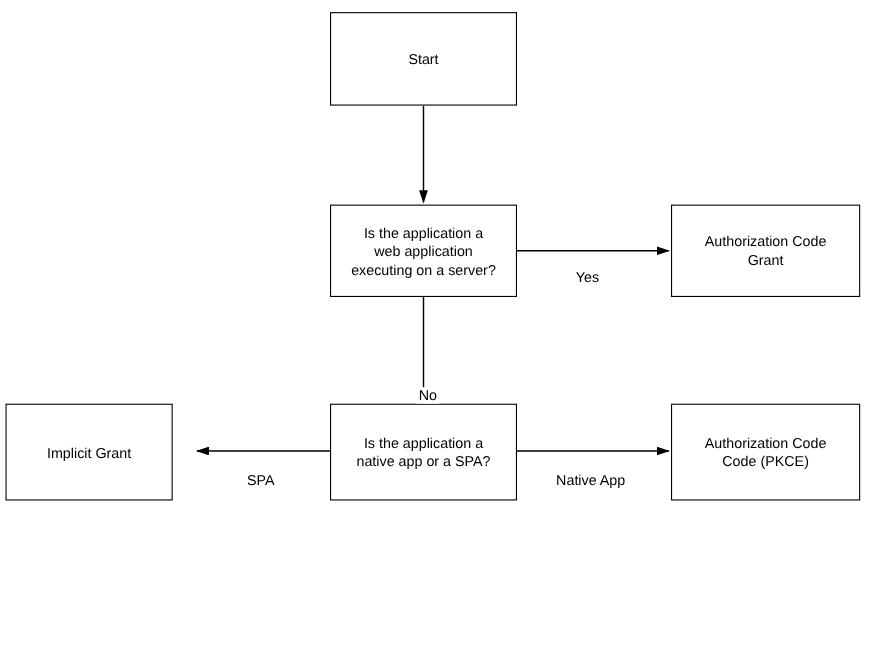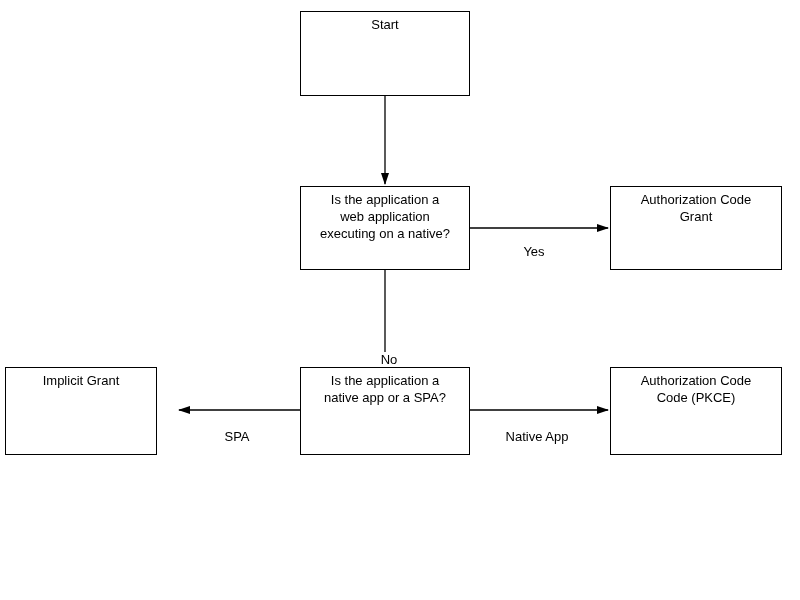--- a/index.html
+++ b/index.html
@@ -19,21 +19,21 @@
   .arrows{position:absolute;left:0;top:0;width:800px;height:600px;pointer-events:none;}
   .arrows line{stroke:var(--stroke);stroke-width:1.3;}
   .node{
     position:absolute;
     box-sizing:border-box;
     border:1.5px solid var(--stroke);
     background:var(--bg);
     display:flex;
     flex-direction:column;
     align-items:center;
-    justify-content:flex-start;
+    justify-content:center;
     text-align:center;
     font-size:13px;
     line-height:17px;
     padding:4px;
   }
   .node span{display:block;white-space:nowrap;}
   .edge-label{
     position:absolute;
     transform:translateX(-50%);
     font-size:13px;
@@ -62,21 +62,21 @@
     <line x1="300" y1="410" x2="179" y2="410" marker-end="url(#ah)"></line>
   </svg>
 
   <div class="node" style="left:300px;top:11px;width:170px;height:85px">
     <span>Start</span>
   </div>
 
   <div class="node" style="left:300px;top:186px;width:170px;height:84px">
     <span>Is the application a</span>
     <span>web application</span>
-    <span>executing on a native?</span>
+    <span>executing on a server?</span>
   </div>
 
   <div class="node" style="left:610px;top:186px;width:172px;height:84px">
     <span>Authorization Code</span>
     <span>Grant</span>
   </div>
 
   <div class="node" style="left:300px;top:367px;width:170px;height:88px">
     <span>Is the application a</span>
     <span>native app or a SPA?</span>

